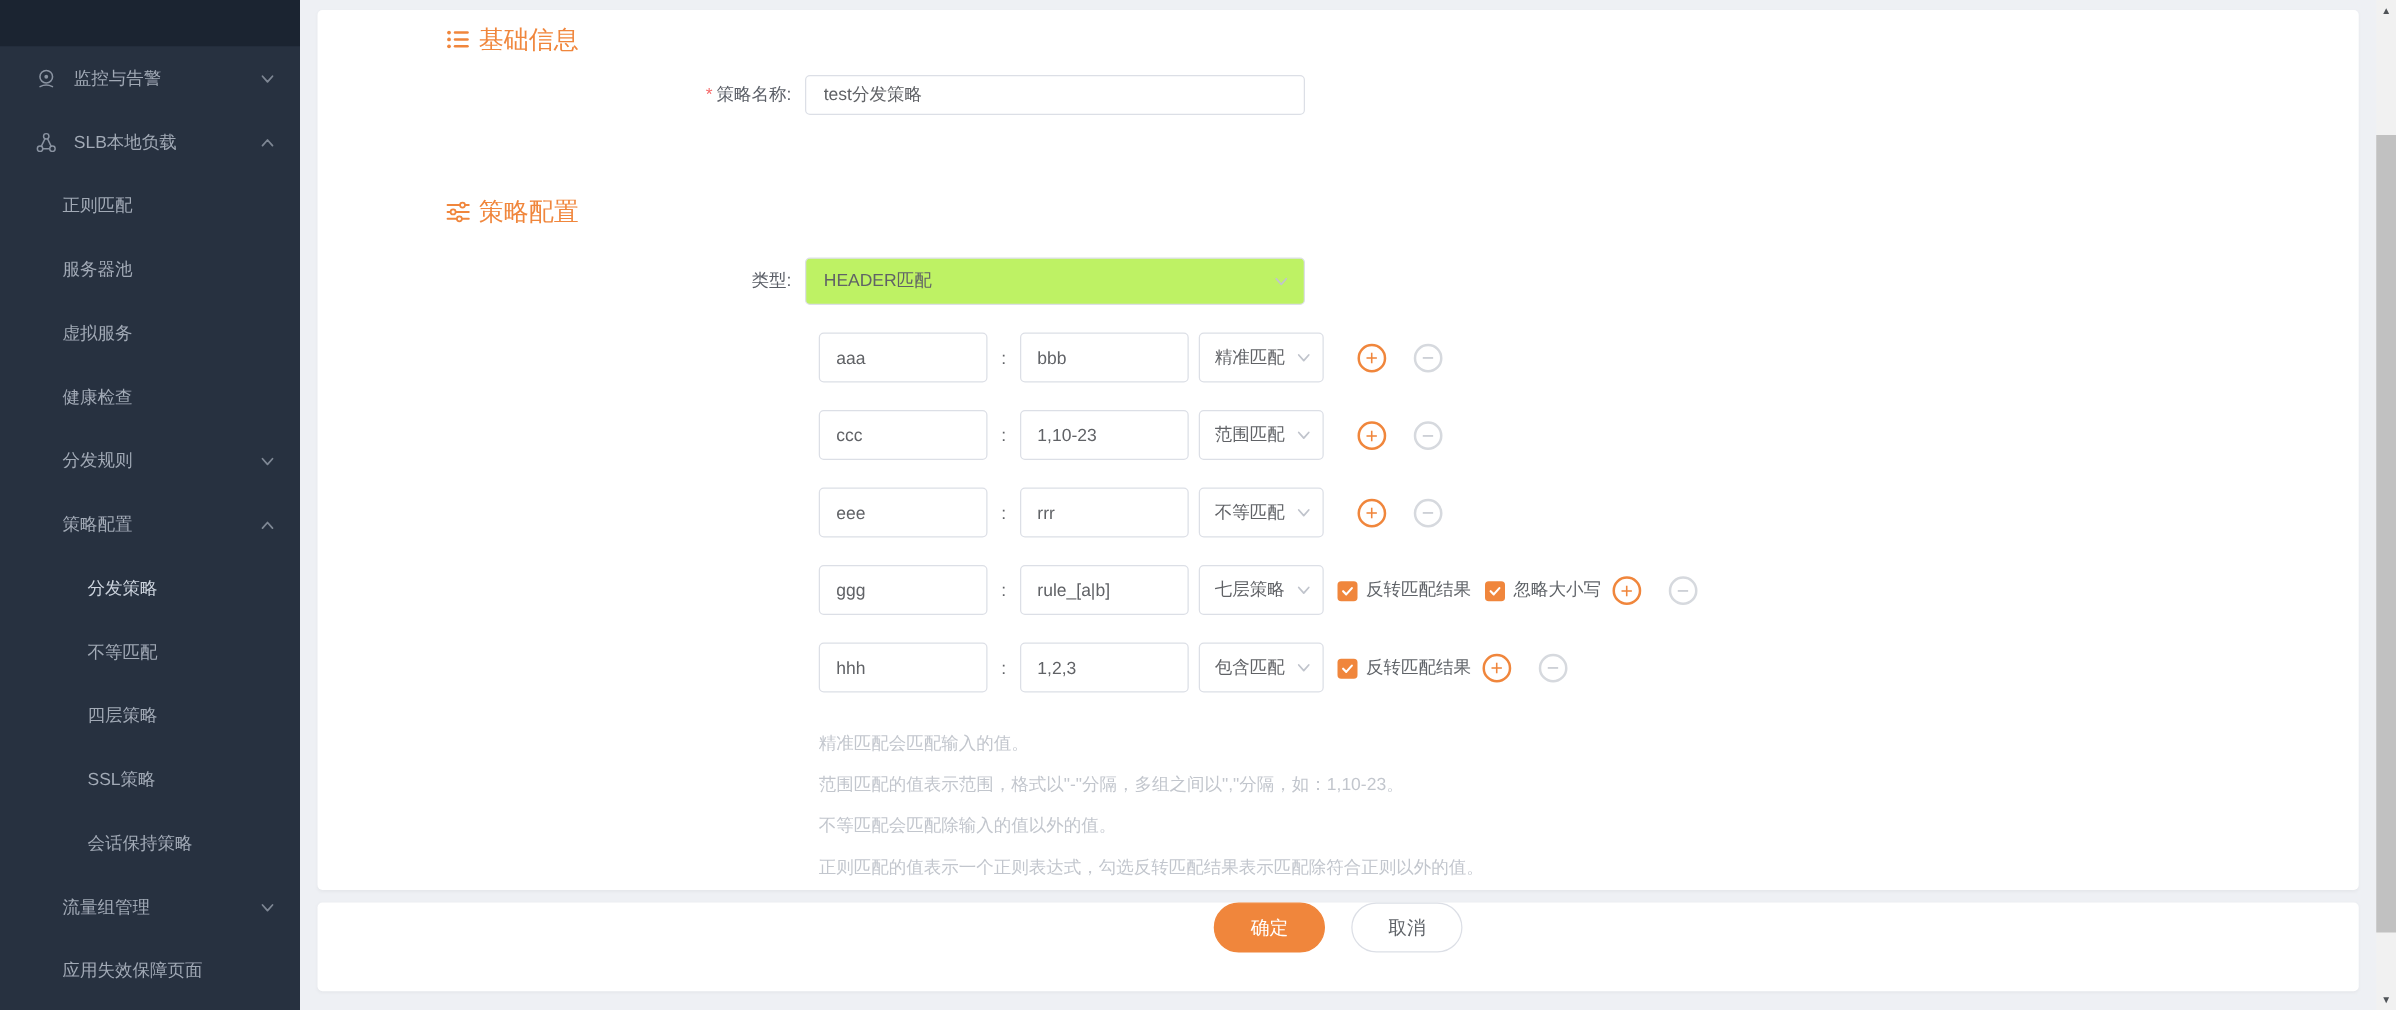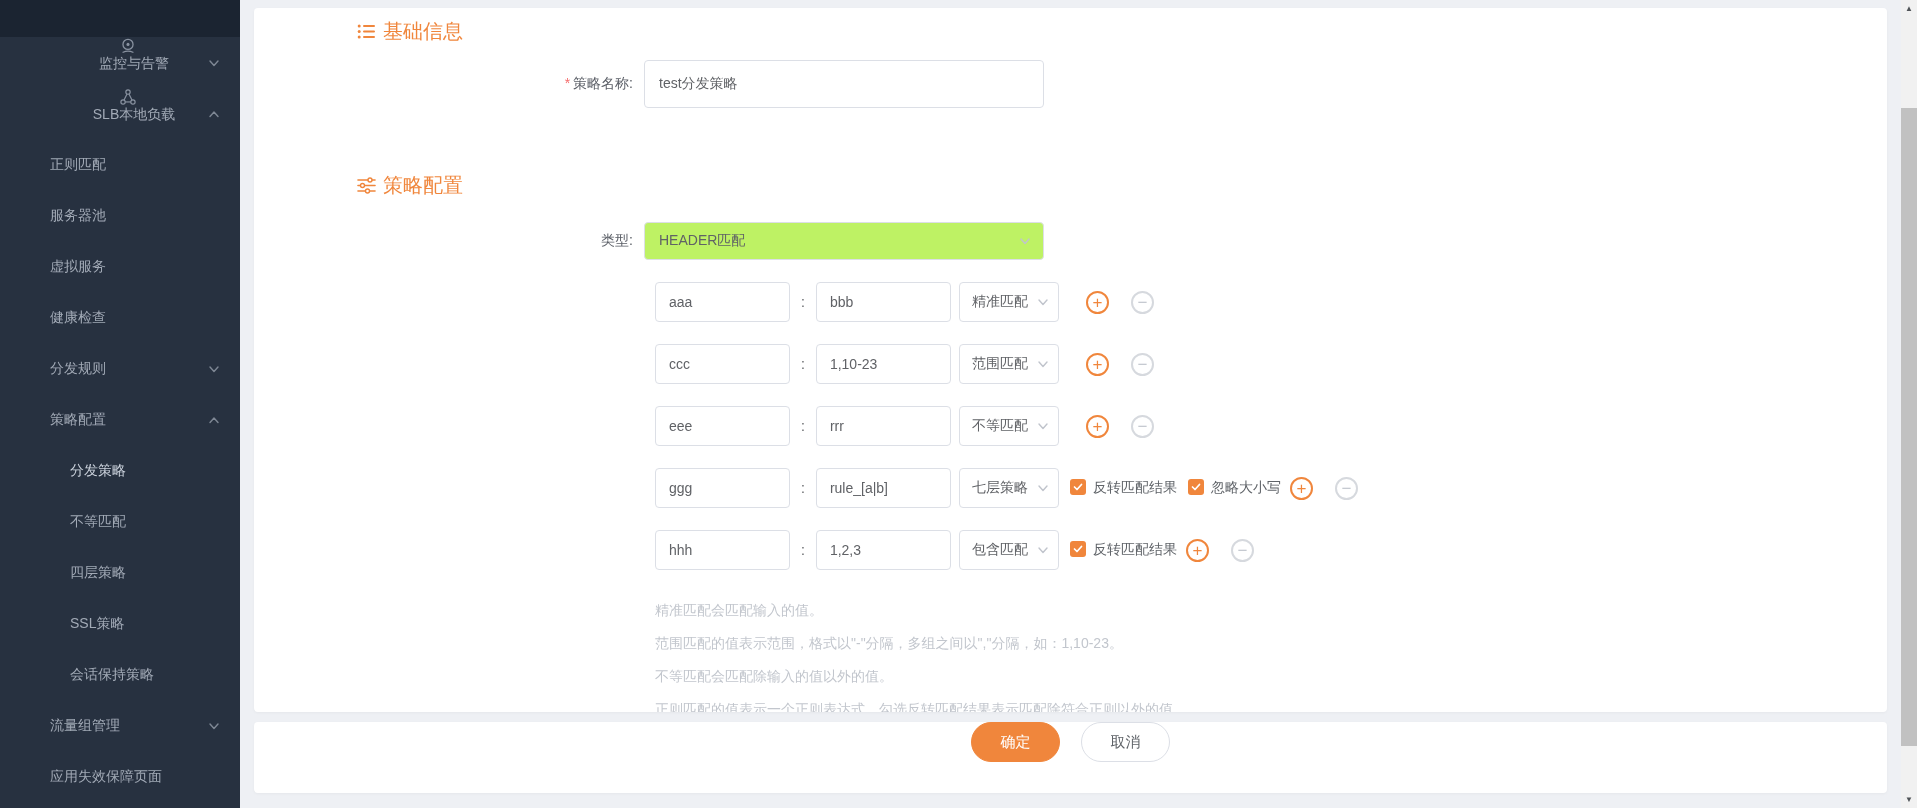--- a/index.html
+++ b/index.html
@@ -3,21 +3,21 @@
 <meta charset="utf-8">
 <style>
   * { margin:0; padding:0; box-sizing:border-box; }
   html,body { width:1917px; height:808px; overflow:hidden; font-family:"Liberation Sans","DejaVu Sans",sans-serif; }
   .app { position:relative; width:1917px; height:808px; background:#eef0f4; }
 
   
   .sidebar { position:absolute; left:0; top:0; width:240px; height:808px; background:#273140; overflow:hidden; }
   .sidebar-header { height:37px; background:#1b2431; }
   .menu-item { position:relative; height:51px; display:flex; align-items:center; color:#a2aab6; font-size:14px; cursor:pointer; }
-  .menu-item.lvl1 { padding-left:28px;flex-direction:column; }
+  .menu-item.lvl1 { padding-left:28px; }
   .menu-item.lvl2 { padding-left:50px; }
   .menu-item.lvl3 { padding-left:70px; }
   .menu-item.active { color:#cdd4de; }
   .micon { width:18px; height:18px; margin-right:13px; display:flex; align-items:center; justify-content:center; color:#8a93a1; }
   .micon svg { width:18px; height:18px; }
   .chev { position:absolute; right:20px; top:50%; transform:translateY(-50%); width:12px; height:12px; color:#7e8794; }
   .chev svg { width:12px; height:12px; display:block; }
 
   
   .content { position:absolute; left:240px; top:0; width:1661px; height:808px; background:#eef0f4; padding:8px 14px 0 14px; }
@@ -25,32 +25,32 @@
   .form-card { height:704px; padding-top:10px; overflow:hidden; }
 
   .sec-title { display:flex; align-items:center; margin-left:103px; color:#f0863c; font-size:20px; font-weight:500; height:26px; }
   .sec-title .ticon { width:19px; height:19px; margin-right:7px; display:flex; align-items:center; }
   .sec-title .ticon svg { width:19px; height:19px; }
   .sec-title.second { margin-top:64px; }
 
   .form-row { display:flex; align-items:center; margin-top:16px; }
   .flabel { width:390px; text-align:right; font-size:14px; color:#5a5e66; padding-right:11px; }
   .req { color:#f56c6c; margin-right:3px; }
-  .txt-input { width:400px; height:48px; border:1px solid #dcdfe6; border-radius:4px; padding:0 14px; font-size:14px; color:#606266; background:#fff; outline:none; font-family:inherit; }
+  .txt-input { width:400px; height:32px; border:1px solid #dcdfe6; border-radius:4px; padding:0 14px; font-size:14px; color:#606266; background:#fff; outline:none; font-family:inherit; }
   .select-box { width:400px; height:38px; border:1px solid #dcdfe6; border-radius:4px; padding:0 12px 0 14px; display:flex; align-items:center; justify-content:space-between; font-size:14px; color:#606266; background:#bef264; cursor:pointer; }
   .sel-chev { width:12px; height:12px; color:#c0c4cc; }
   .sel-chev svg { width:12px; height:12px; display:block; }
   .form-row.type-row { margin-top:24px; }
 
   .rules { margin-left:401px; margin-top:22px; }
   .rule-row { display:flex; align-items:center; height:40px; margin-bottom:22px; }
   .rule-key, .rule-val { width:135px; height:40px; border:1px solid #dcdfe6; border-radius:4px; padding:0 13px; font-size:14px; color:#606266; outline:none; font-family:inherit; }
   .colon { margin:0 11px; color:#606266; font-size:14px; }
   .rule-select { width:100px; height:40px; margin-left:8px; border:1px solid #dcdfe6; border-radius:4px; padding:0 9px 0 12px; display:flex; align-items:center; justify-content:space-between; font-size:14px; color:#606266; cursor:pointer; }
-  .cb { display:flex; align-items:flex-start; margin-left:11px; cursor:pointer; }
+  .cb { display:flex; align-items:flex-end; margin-left:11px; cursor:pointer; }
   .cb-box { width:16px; height:16px; background:#f0863c; border-radius:3px; margin-right:7px; display:flex; align-items:center; justify-content:center; }
   .cb-box svg { width:10px; height:10px; }
   .cb-label { font-size:14px; color:#5f6368; }
   .round-btn { width:23px; height:23px; border-radius:50%; background:#fff; display:flex; align-items:center; justify-content:center; font-size:17px; line-height:1; cursor:pointer; font-family:inherit; }
   .plus-btn { border:2px solid #f0863c; color:#f0863c; margin-left:27px; }
   .minus-btn { border:2px solid #d6d9de; color:#c4c8cf; margin-left:22px; }
   .rule-row.has-cb .plus-btn { margin-left:9px; }
 
   .help { margin-left:401px; margin-top:24px; }
   .help p { font-size:14px; color:#c2c6cd; line-height:33px; }

